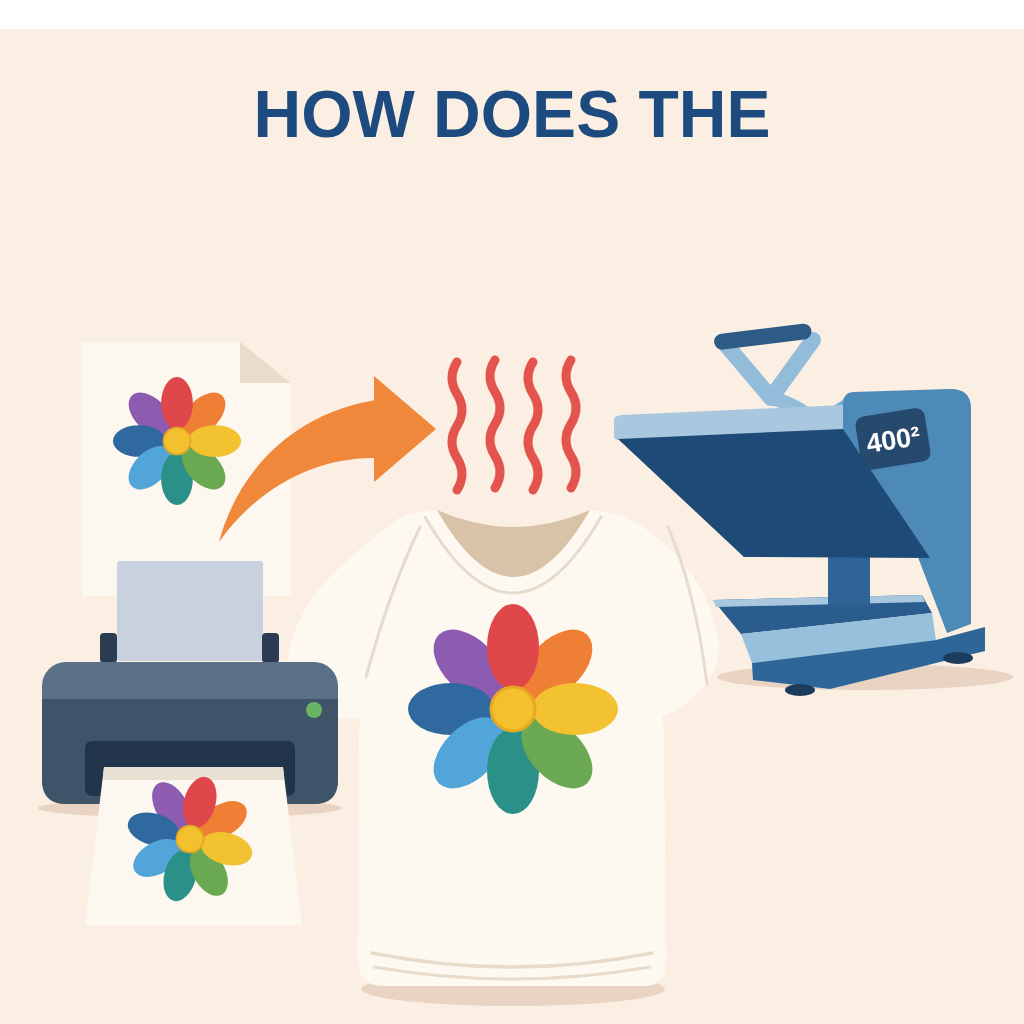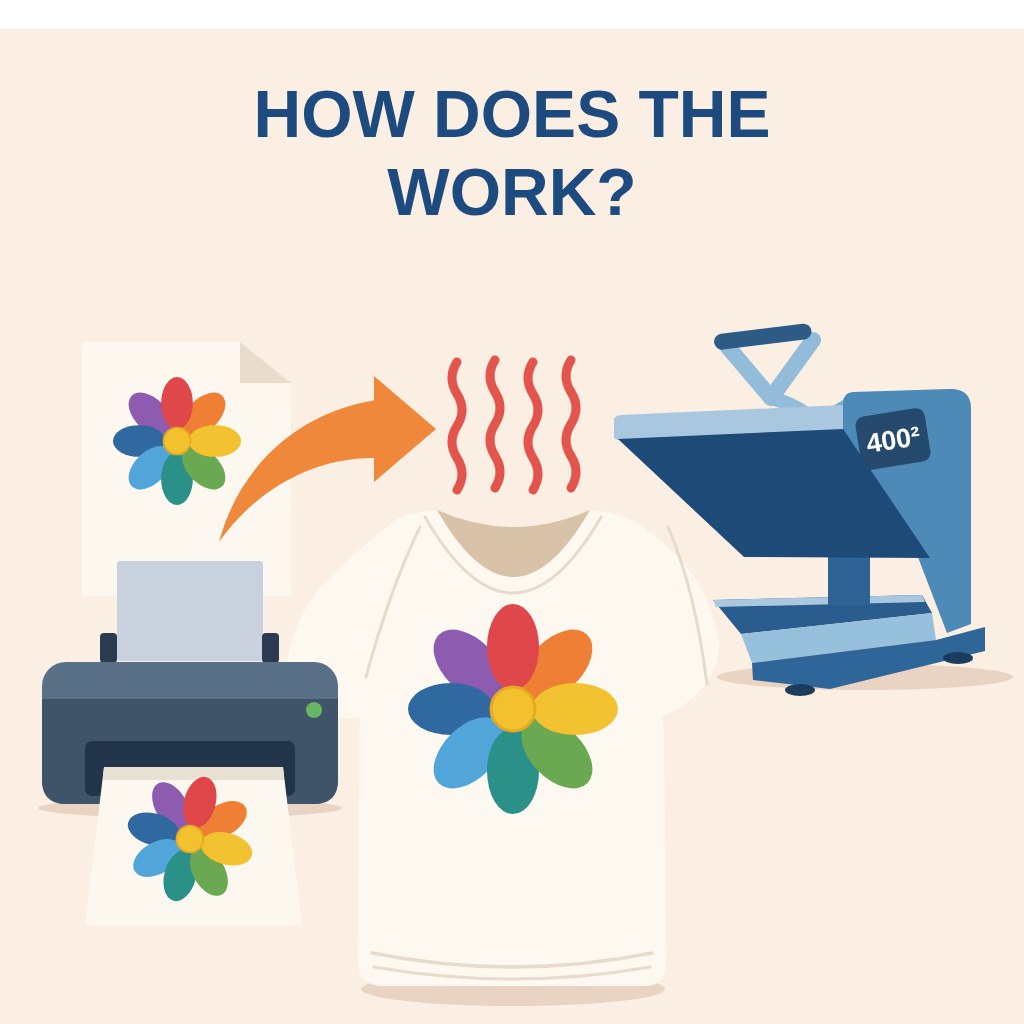--- a/index.html
+++ b/index.html
@@ -51,21 +51,20 @@
   .s-handle{stroke:var(--handle_light);fill:none;stroke-linecap:round;stroke-linejoin:round}
   .f-grip{fill:var(--handle_grip)}
 </style>
 </head>
 <body>
 
 <div class="stage">
 
   <div class="title">
     <div>HOW DOES THE</div>
-    <div>WORK?</div>
   </div>
 
   <svg class="scene" width="1024" height="1024" viewBox="0 0 1024 1024">
     <defs>
       <g id="flowerSym">
         <ellipse class="p-purple" cx="0" cy="-62" rx="26" ry="43" transform="rotate(315)"></ellipse>
         <ellipse class="p-blue" cx="0" cy="-62" rx="26" ry="43" transform="rotate(270)"></ellipse>
         <ellipse class="p-lblue" cx="0" cy="-62" rx="26" ry="43" transform="rotate(225)"></ellipse>
         <ellipse class="p-teal" cx="0" cy="-62" rx="26" ry="43" transform="rotate(180)"></ellipse>
         <ellipse class="p-green" cx="0" cy="-62" rx="26" ry="43" transform="rotate(135)"></ellipse>

